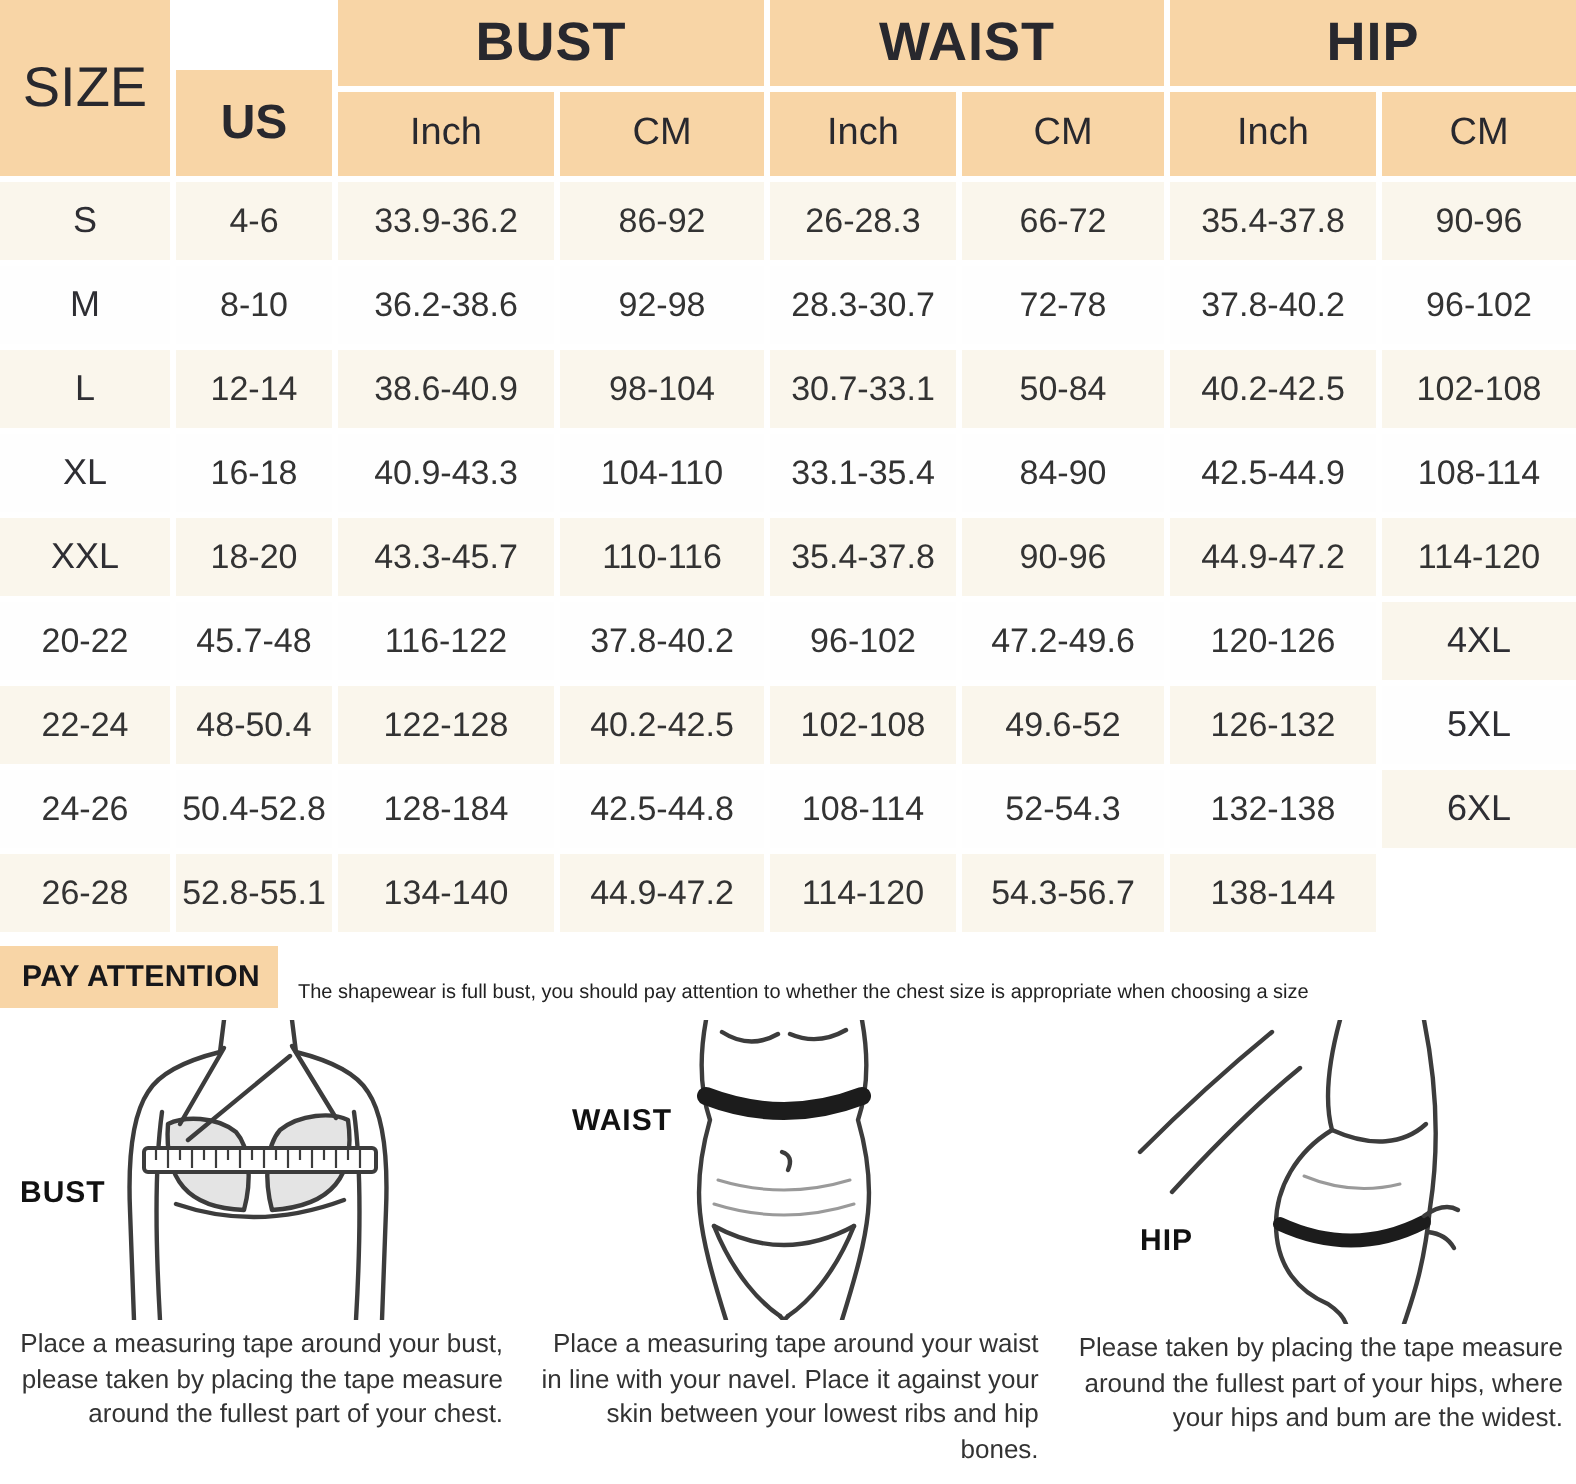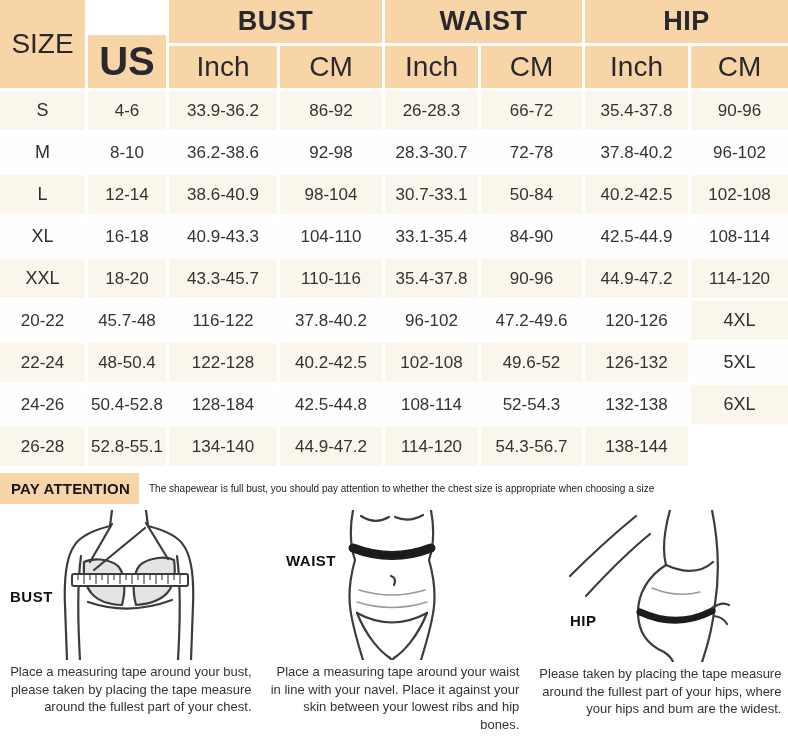--- a/index.html
+++ b/index.html
@@ -15,36 +15,36 @@
     gap:3px;
     background:#fff;
     width:788px;
   }
   .hcell{
     background:#f8d5a6;
     display:flex;align-items:center;justify-content:center;
     color:#28282e;
   }
   .h-group{font-size:27px;font-weight:bold;letter-spacing:.5px;}
-  .h-unit{font-size:28px;font-weight:400;}
+  .h-unit{font-size:19px;font-weight:400;}
   .h-size{grid-column:1;grid-row:1/3;font-size:28px;font-weight:normal;}
-  .h-us{grid-column:2;grid-row:1/3;font-size:40px;font-weight:bold;margin-top:35px;}
+  .h-us{grid-column:2;grid-row:1/3;font-size:24px;font-weight:bold;margin-top:35px;}
   .h-bust{grid-column:3/5;grid-row:1;}
   .h-waist{grid-column:5/7;grid-row:1;}
   .h-hip{grid-column:7/9;grid-row:1;}
   .cell{
     display:flex;align-items:center;justify-content:center;
     font-size:17px;color:#333;background:#fff;
   }
   .cell.size-col{font-size:18px;color:#2e2e33;}
   .cell.odd{background:#faf6ec;}
   .cell.even{background:#fefefe;}
 
   
-  .note-row{display:flex;align-items:center;margin-top:7px;}
+  .note-row{display:flex;align-items:flex-end;margin-top:7px;}
   .badge{
     background:#f8d5a6;color:#17171a;font-weight:bold;font-size:15px;
     padding:7px 9px 7px 11px;white-space:nowrap;letter-spacing:.2px;
   }
   .note-text{
     margin:1px 0 0 10px;font-size:10px;line-height:1.55;color:#222;width:645px;
   }
 
   
   .figures{display:flex;margin-top:6px;}

